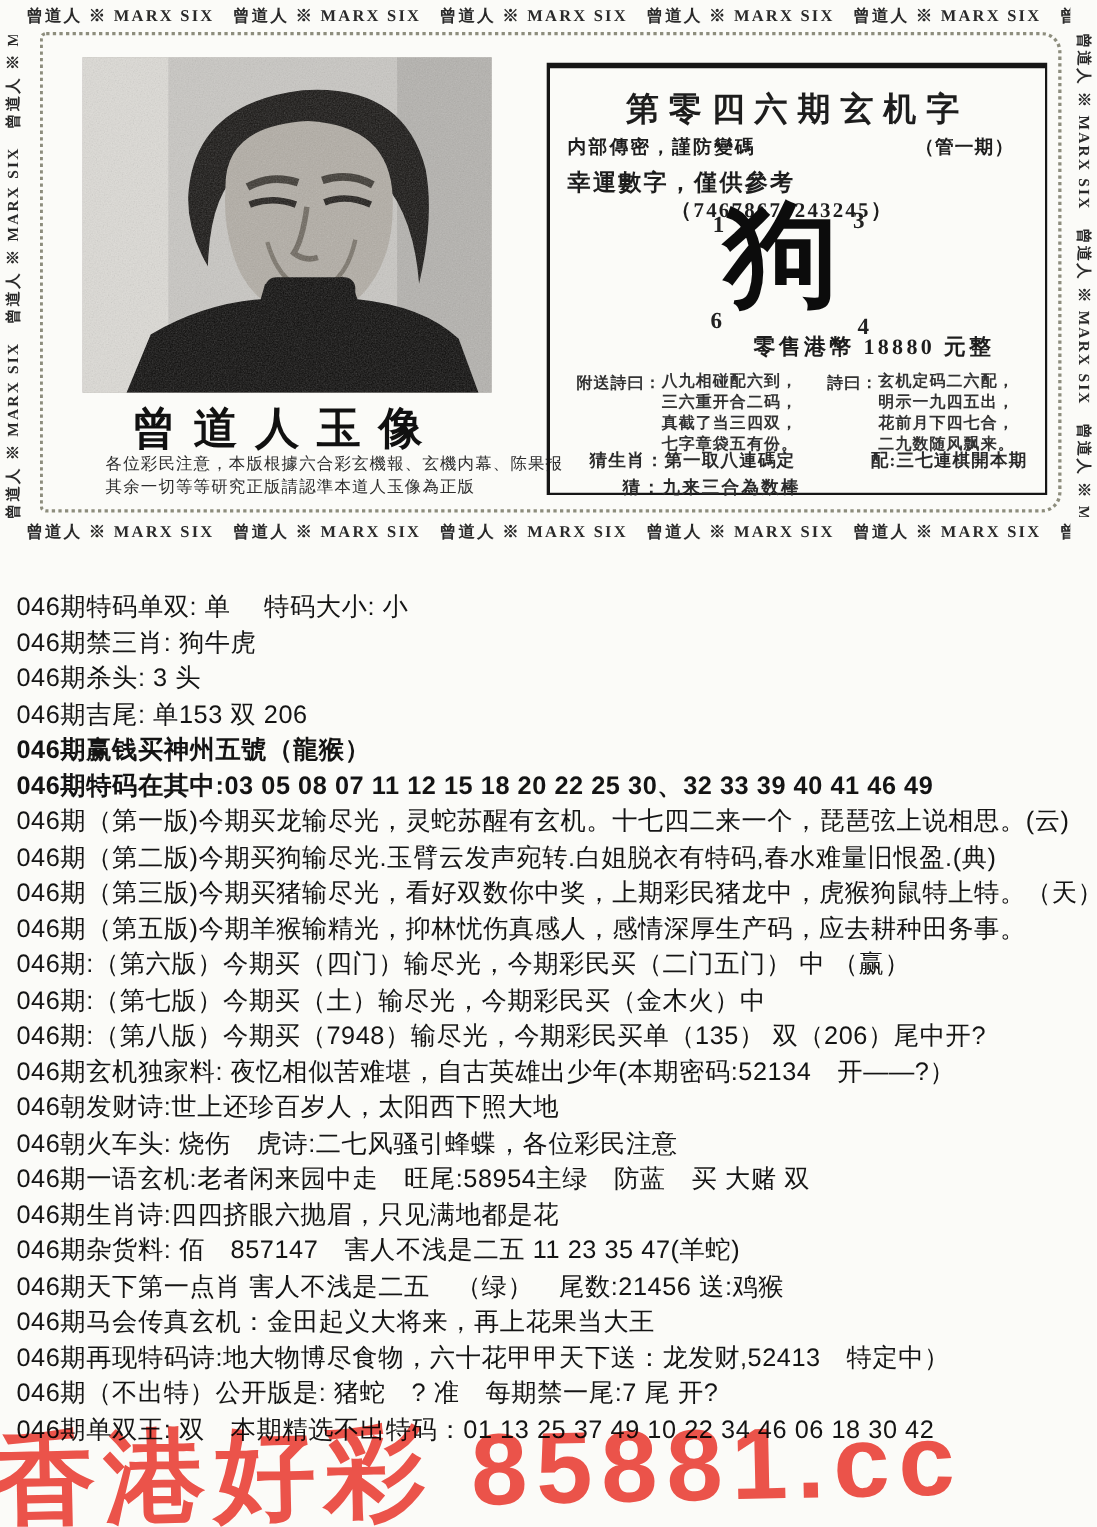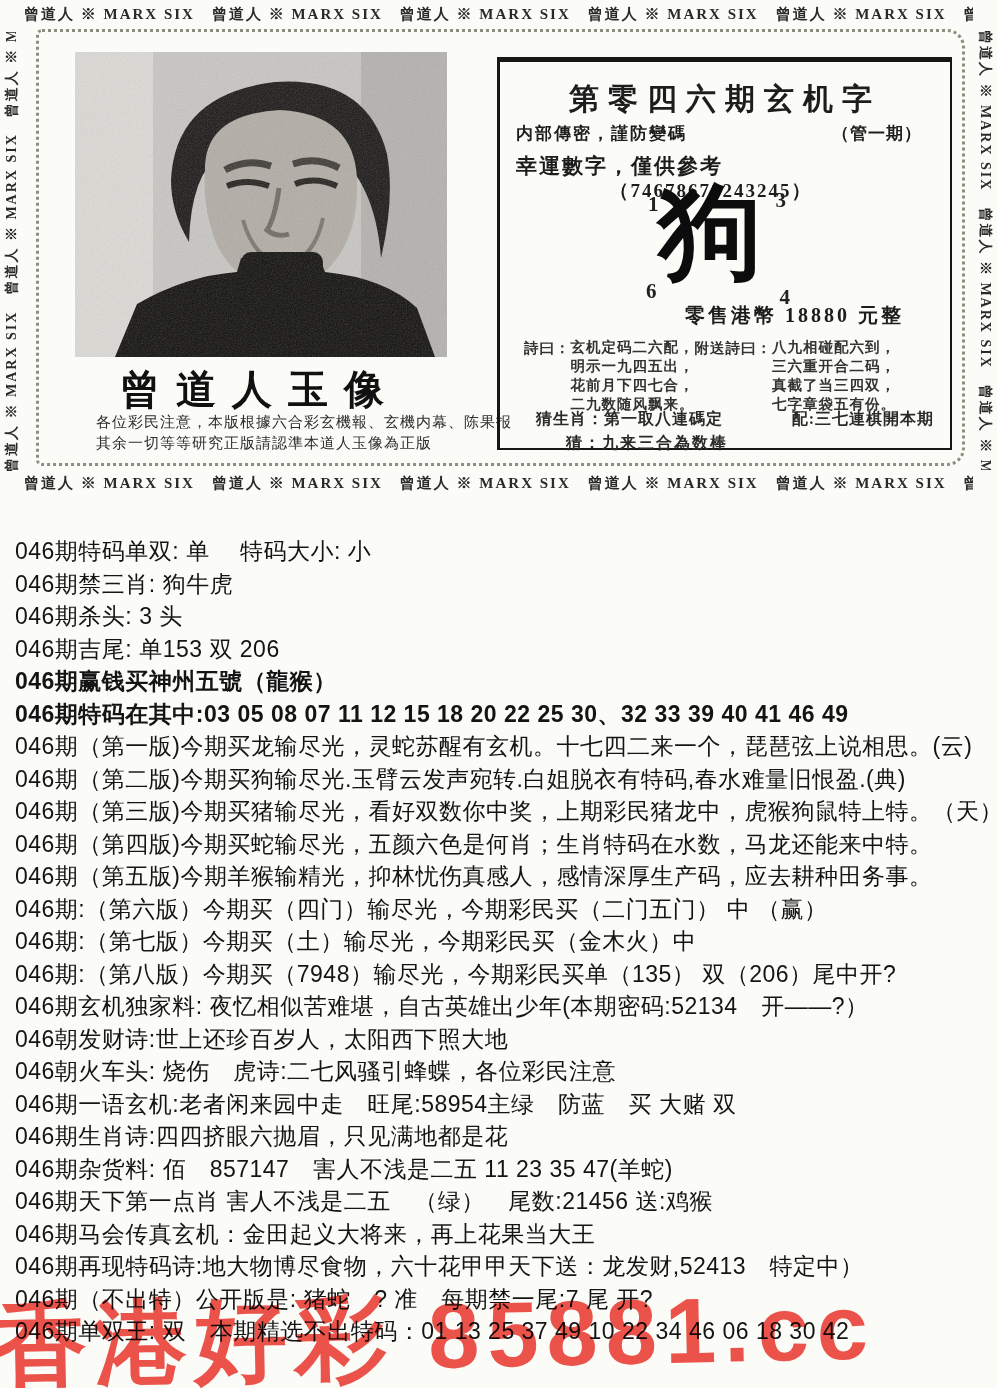--- a/index.html
+++ b/index.html
@@ -152,36 +152,36 @@
     <div class="panel-lucky">（74678678243245）</div>
     <div class="zodiac-box">
       <span class="corner-num num-tl">1</span>
       <span class="corner-num num-tr">3</span>
       <span class="zodiac-char">狗</span>
       <span class="corner-num num-bl">6</span>
       <span class="corner-num num-br">4</span>
     </div>
     <div class="panel-price">零售港幣 18880 元整</div>
     <div class="poems">
+      <div class="poem-col left">
+        <span class="poem-label">附送詩曰：</span>
+        <div class="poem-lines" id="poem-left">
+            <div class="poem-line">八九相碰配六到，</div>
+            <div class="poem-line">三六重开合二码，</div>
+            <div class="poem-line">真截了当三四双，</div>
+            <div class="poem-line">七字章袋五有份。</div>
+          </div>
+      </div>
       <div class="poem-col right">
         <span class="poem-label">詩曰：</span>
         <div class="poem-lines" id="poem-right">
             <div class="poem-line">玄机定码二六配，</div>
             <div class="poem-line">明示一九四五出，</div>
             <div class="poem-line">花前月下四七合，</div>
             <div class="poem-line">二九数随风飘来。</div>
-          </div>
-      </div>
-      <div class="poem-col left">
-        <span class="poem-label">附送詩曰：</span>
-        <div class="poem-lines" id="poem-left">
-            <div class="poem-line">八九相碰配六到，</div>
-            <div class="poem-line">三六重开合二码，</div>
-            <div class="poem-line">真截了当三四双，</div>
-            <div class="poem-line">七字章袋五有份。</div>
           </div>
       </div>
     </div>
     <div class="guess-row">
       <span>猜生肖：第一取八連碼定</span>
       <span>配:三七連棋開本期</span>
     </div>
     <div class="guess2">猜：九来三合為数棒</div>
   </div>
 </div>
@@ -189,21 +189,20 @@
 <div class="lines" id="lines">
     <div class="line">046期特码单双: 单　 特码大小: 小</div>
     <div class="line">046期禁三肖: 狗牛虎</div>
     <div class="line">046期杀头: 3 头</div>
     <div class="line">046期吉尾: 单153 双 206</div>
     <div class="line bold">046期赢钱买神州五號（龍猴）</div>
     <div class="line bold">046期特码在其中:03 05 08 07 11 12 15 18 20 22 25 30、32 33 39 40 41 46 49</div>
     <div class="line">046期（第一版)今期买龙输尽光，灵蛇苏醒有玄机。十七四二来一个，琵琶弦上说相思。(云)</div>
     <div class="line">046期（第二版)今期买狗输尽光.玉臂云发声宛转.白姐脱衣有特码,春水难量旧恨盈.(典)</div>
     <div class="line">046期（第三版)今期买猪输尽光，看好双数你中奖，上期彩民猪龙中，虎猴狗鼠特上特。（天）</div>
-    <div class="line">046期（第四版)今期买蛇输尽光，五颜六色是何肖；生肖特码在水数，马龙还能来中特。</div>
     <div class="line">046期（第五版)今期羊猴输精光，抑林忧伤真感人，感情深厚生产码，应去耕种田务事。</div>
     <div class="line gap">046期:（第六版）今期买（四门）输尽光，今期彩民买（二门五门） 中 （赢）</div>
     <div class="line">046期:（第七版）今期买（土）输尽光，今期彩民买（金木火）中</div>
     <div class="line">046期:（第八版）今期买（7948）输尽光，今期彩民买单（135） 双（206）尾中开?</div>
     <div class="line">046期玄机独家料: 夜忆相似苦难堪，自古英雄出少年(本期密码:52134　开——?）</div>
     <div class="line">046朝发财诗:世上还珍百岁人，太阳西下照大地</div>
     <div class="line gap">046朝火车头: 烧伤　虎诗:二七风骚引蜂蝶，各位彩民注意</div>
     <div class="line">046期一语玄机:老者闲来园中走　旺尾:58954主绿　防蓝　买 大赌 双</div>
     <div class="line">046期生肖诗:四四挤眼六抛眉，只见满地都是花</div>
     <div class="line gap">046期杂货料:  佰　857147　害人不浅是二五  11 23 35 47(羊蛇)</div>

